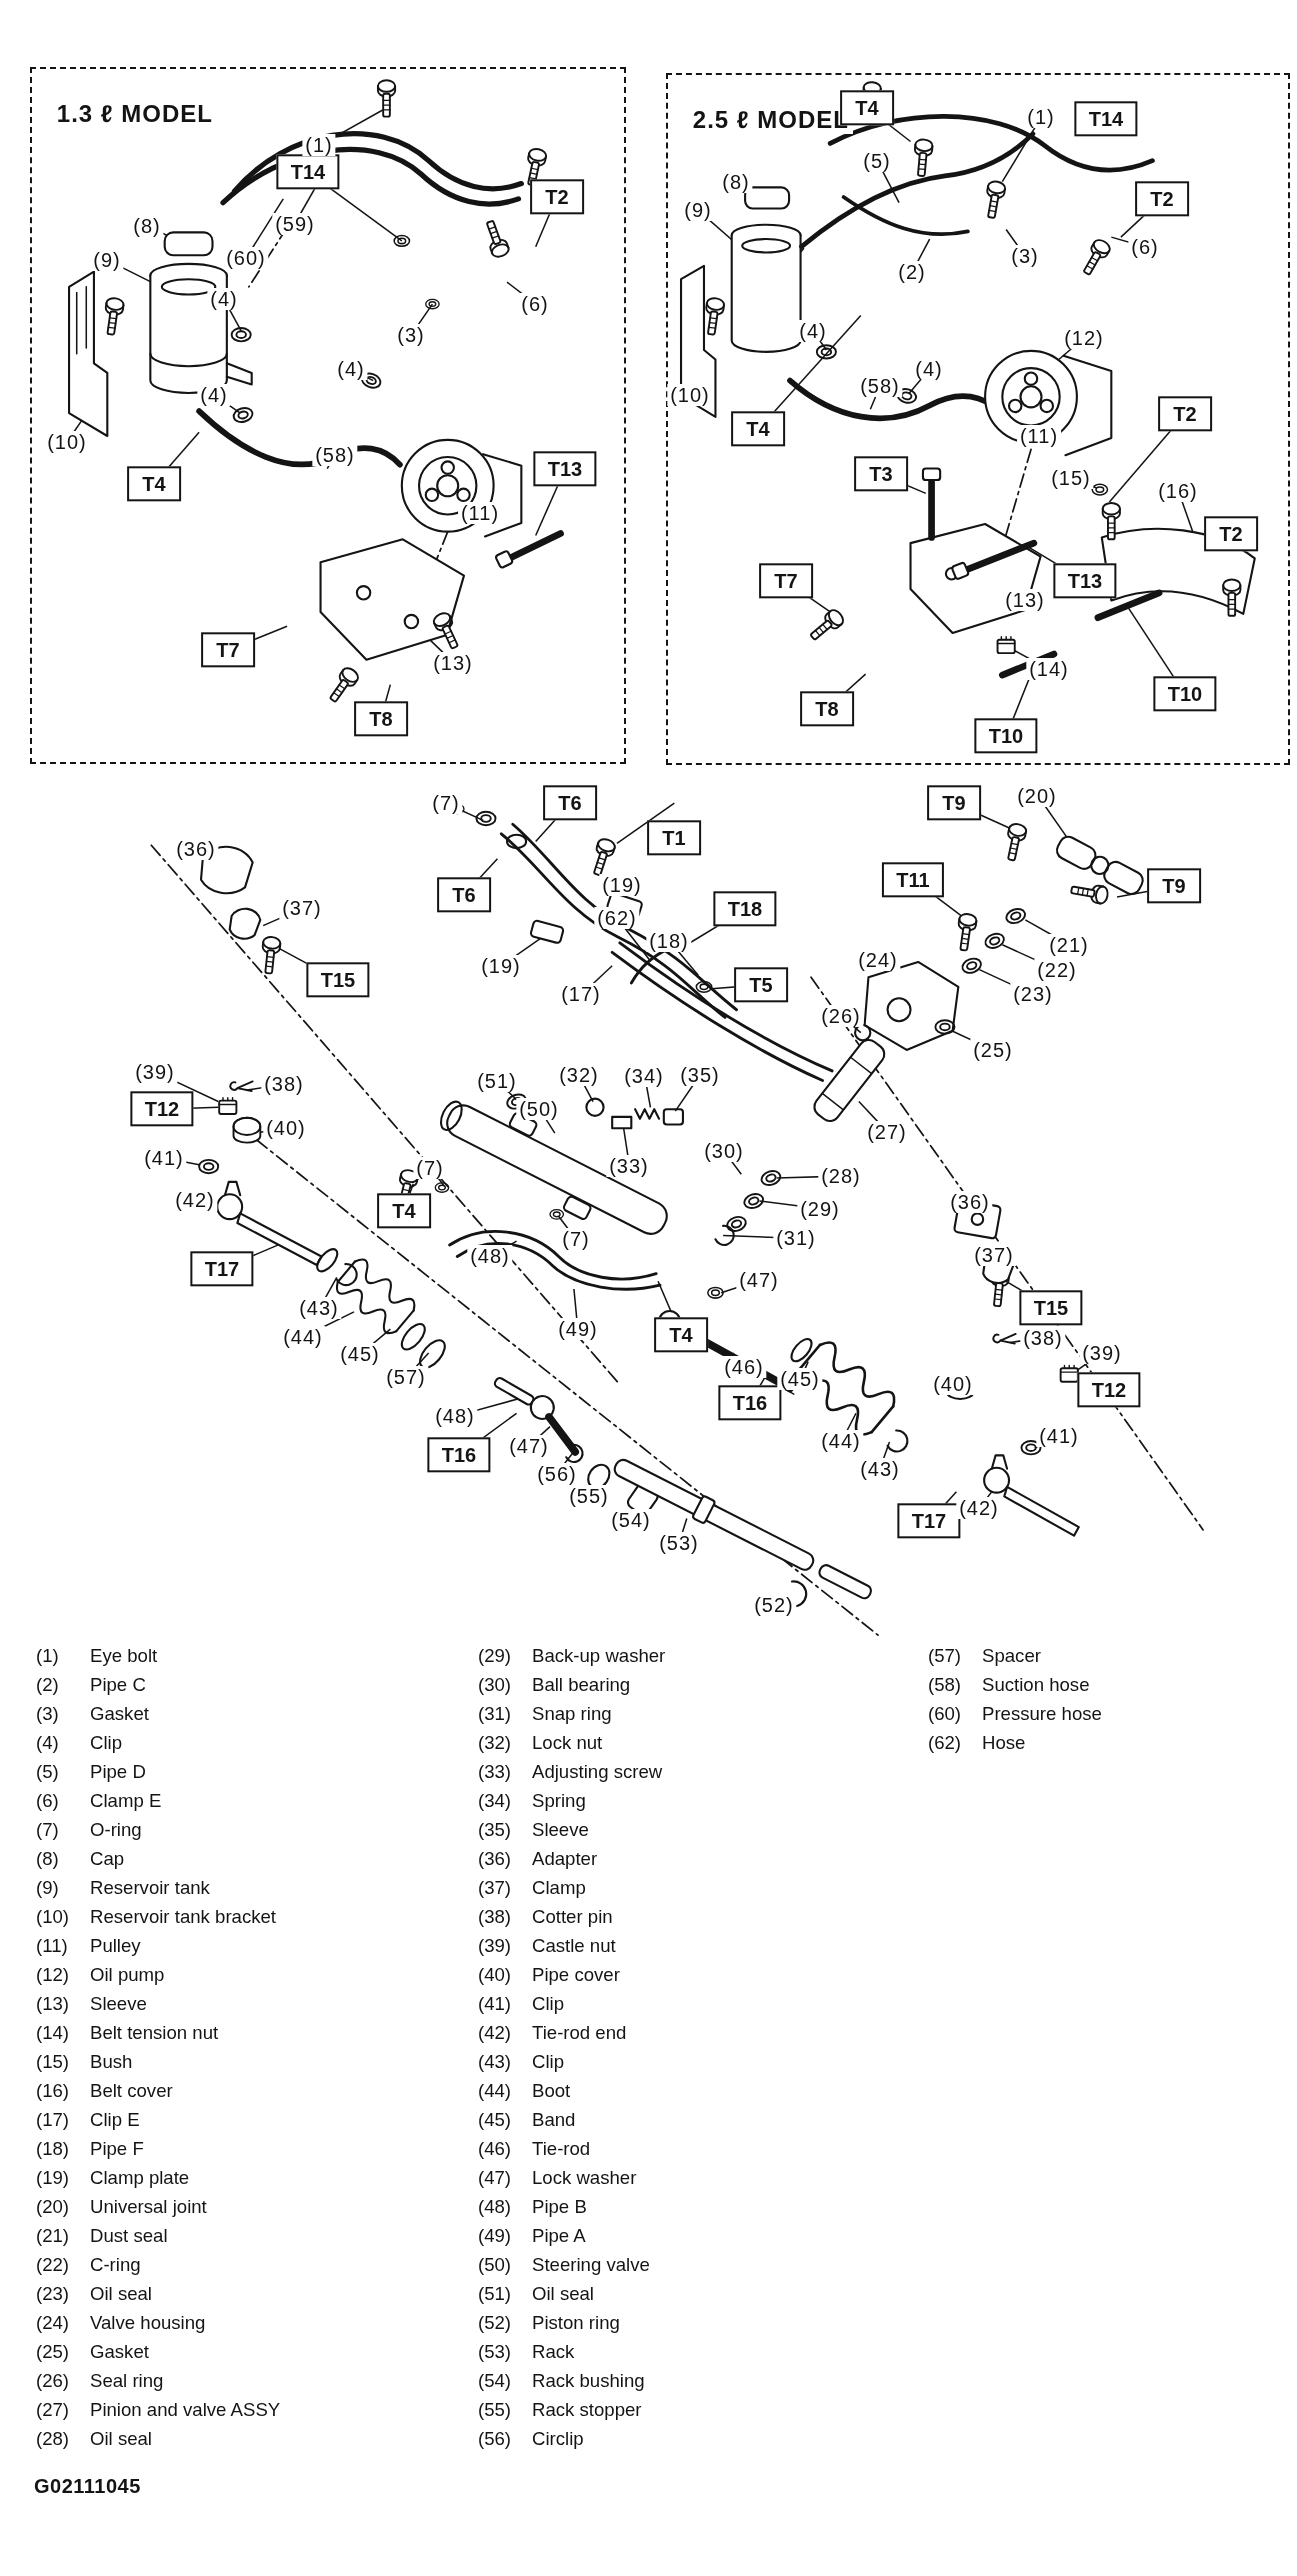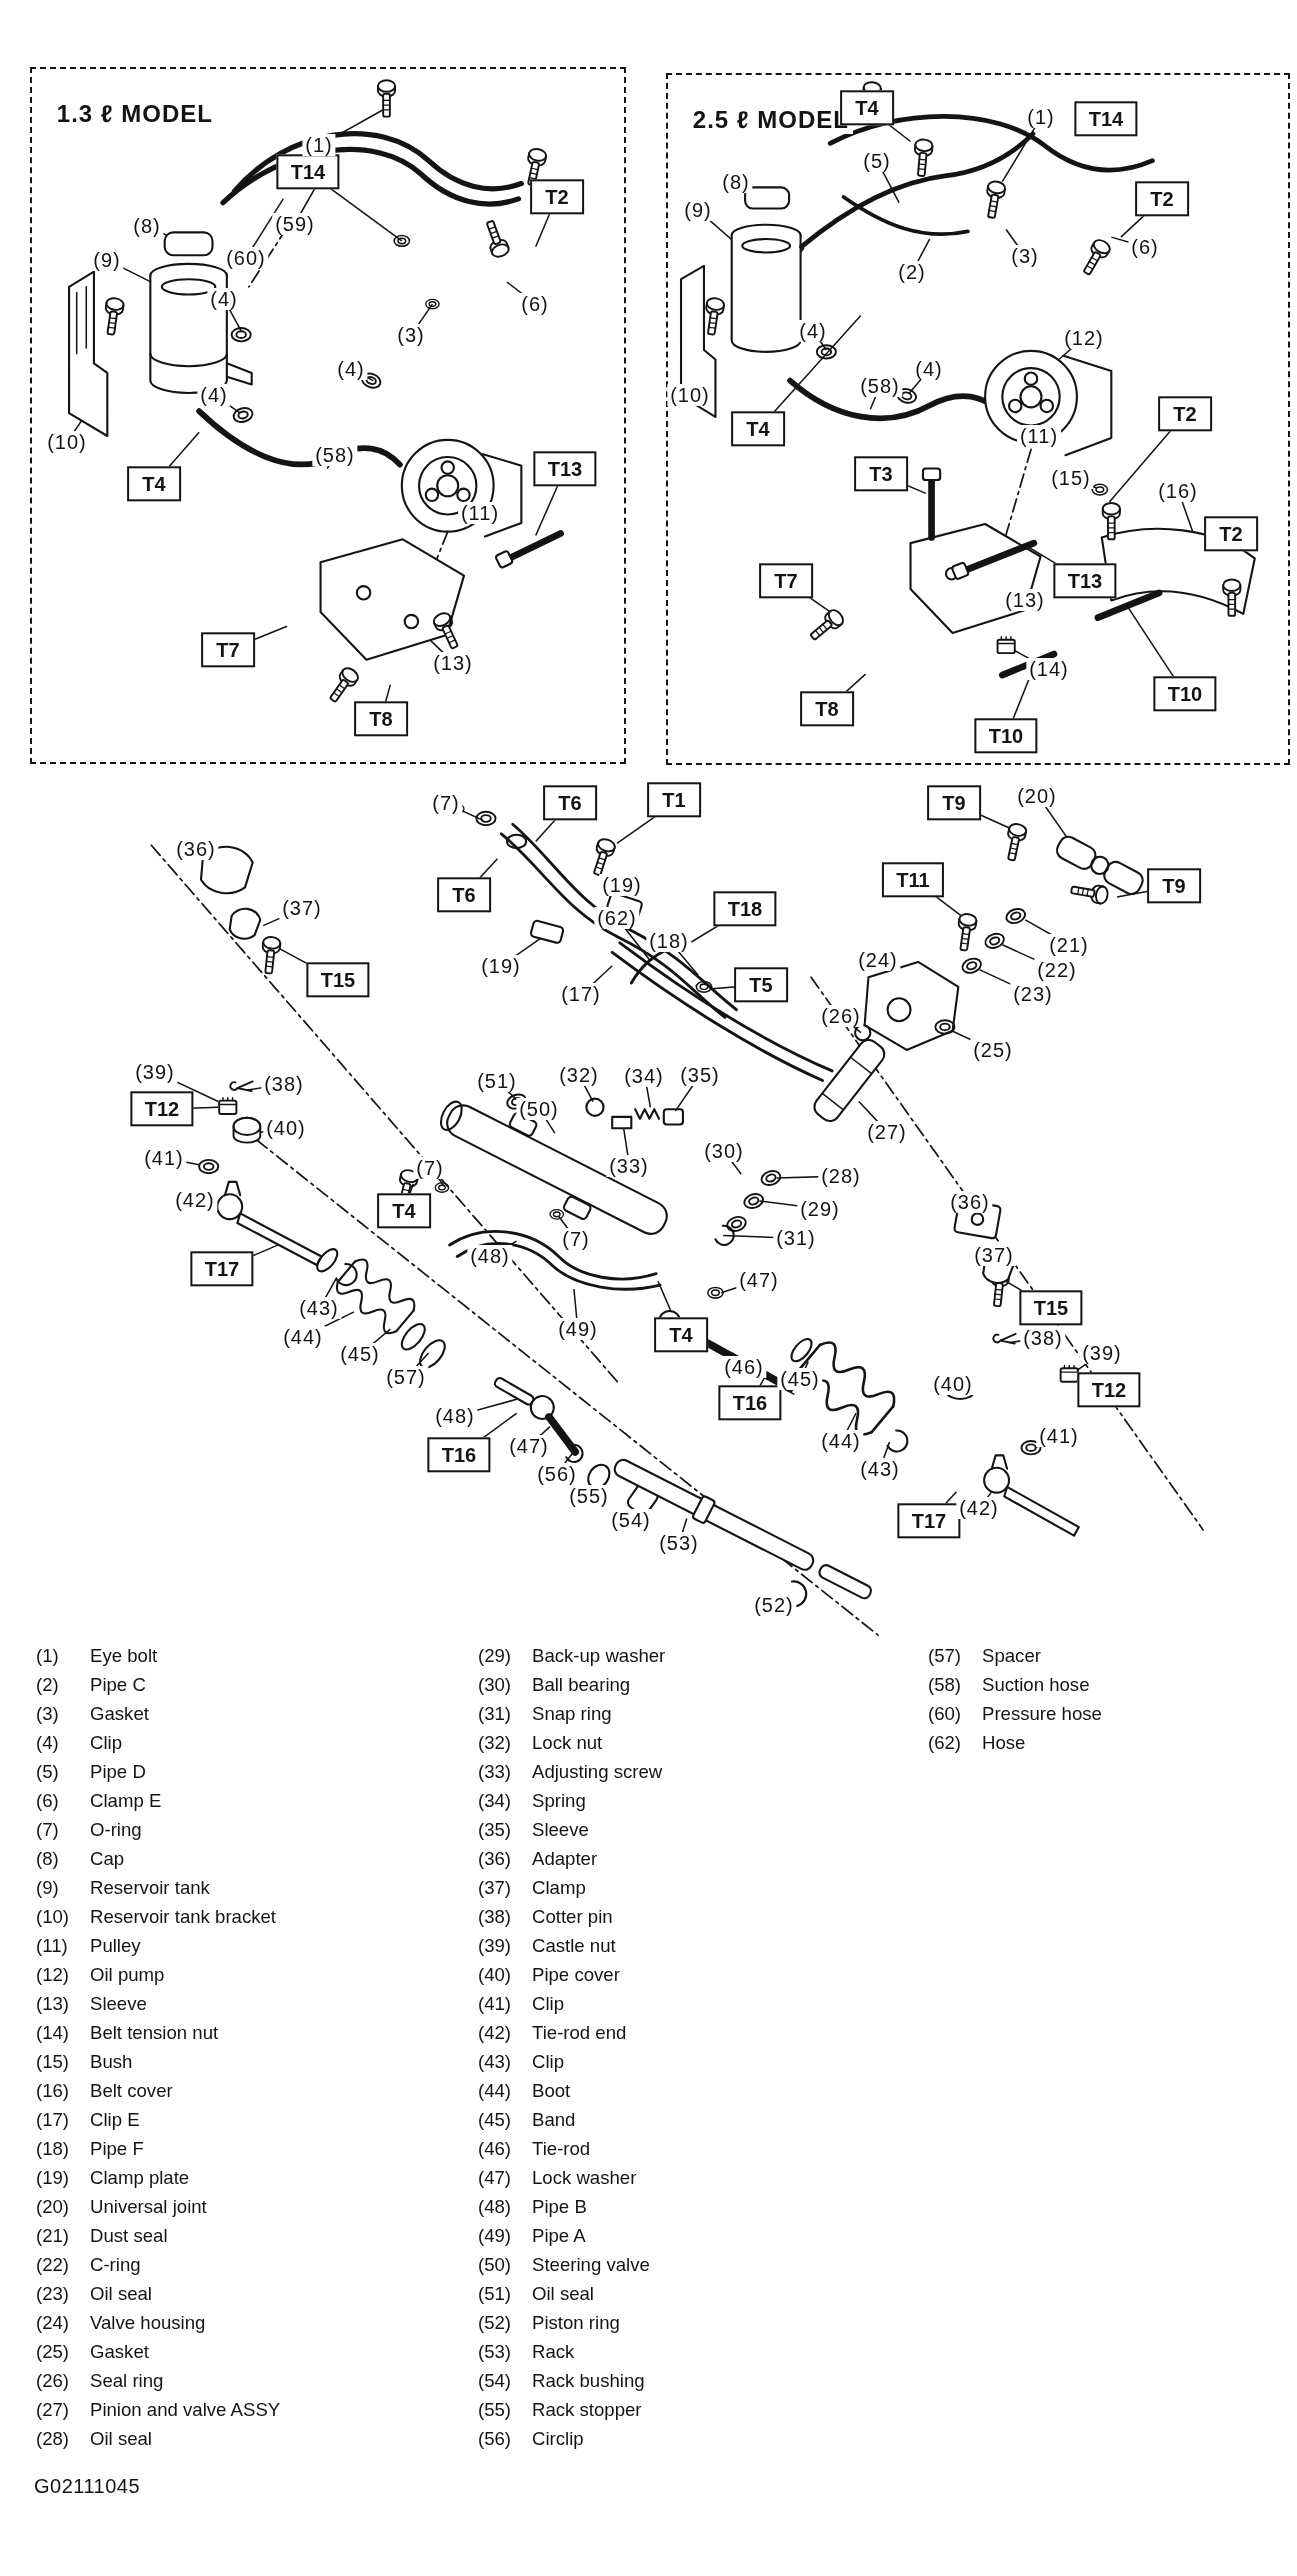--- a/index.html
+++ b/index.html
@@ -16,21 +16,21 @@
            background:#fff;padding:1px 2.9px;white-space:nowrap;letter-spacing:1px;}
   .tbox{position:absolute;transform:translate(-50%,-50%);border:2.4px solid #141414;
         background:#fff;font-size:20px;font-weight:600;line-height:1;padding:5.7px 12.4px;
         min-width:25px;text-align:center;white-space:nowrap;}
   .plist-col{position:absolute;top:1645px;}
   #plist-col-0{left:36px;}
   #plist-col-1{left:478px;}
   #plist-col-2{left:928px;}
   .plist-row{height:29px;display:flex;align-items:flex-start;font-size:18.6px;line-height:1.2;}
   .plist-num{width:54px;flex:none;}
-  .footer-code{position:absolute;left:34px;top:2475px;font-size:20px;font-weight:normal;letter-spacing:0.5px;}
+  .footer-code{position:absolute;left:34px;top:2475px;font-size:20px;font-weight:bold;letter-spacing:0.5px;}
   .dd{stroke-dasharray:14 5 3 5;stroke-width:1.8;}
 </style>
 </head>
 <body>
 
 <div class="page">
 
   <svg class="art" width="1298" height="2576" viewBox="0 0 1357 2694">
     <defs>
       <g id="bolt" fill="#fff" stroke="#141414" stroke-width="2">
@@ -429,21 +429,21 @@
       <div class="callout" style="left: 880px; top: 386px;">(58)</div>
       <div class="callout" style="left: 929px; top: 369px;">(4)</div>
       <div class="callout" style="left: 1084px; top: 338px;">(12)</div>
       <div class="callout" style="left: 690px; top: 395px;">(10)</div>
       <div class="callout" style="left: 1039px; top: 436px;">(11)</div>
       <div class="callout" style="left: 1071px; top: 478px;">(15)</div>
       <div class="callout" style="left: 1178px; top: 491px;">(16)</div>
       <div class="callout" style="left: 1025px; top: 600px;">(13)</div>
       <div class="callout" style="left: 1049px; top: 669px;">(14)</div>
       <div class="tbox" style="left: 570px; top: 803px;">T6</div>
-      <div class="tbox" style="left: 674px; top: 800px;">T1</div>
+      <div class="tbox" style="left: 674px; top: 838px;">T1</div>
       <div class="tbox" style="left: 954px; top: 803px;">T9</div>
       <div class="tbox" style="left: 464px; top: 895px;">T6</div>
       <div class="tbox" style="left: 913px; top: 880px;">T11</div>
       <div class="tbox" style="left: 1174px; top: 886px;">T9</div>
       <div class="tbox" style="left: 745px; top: 909px;">T18</div>
       <div class="tbox" style="left: 761px; top: 985px;">T5</div>
       <div class="tbox" style="left: 338px; top: 980px;">T15</div>
       <div class="tbox" style="left: 162px; top: 1109px;">T12</div>
       <div class="tbox" style="left: 222px; top: 1269px;">T17</div>
       <div class="tbox" style="left: 404px; top: 1211px;">T4</div>

